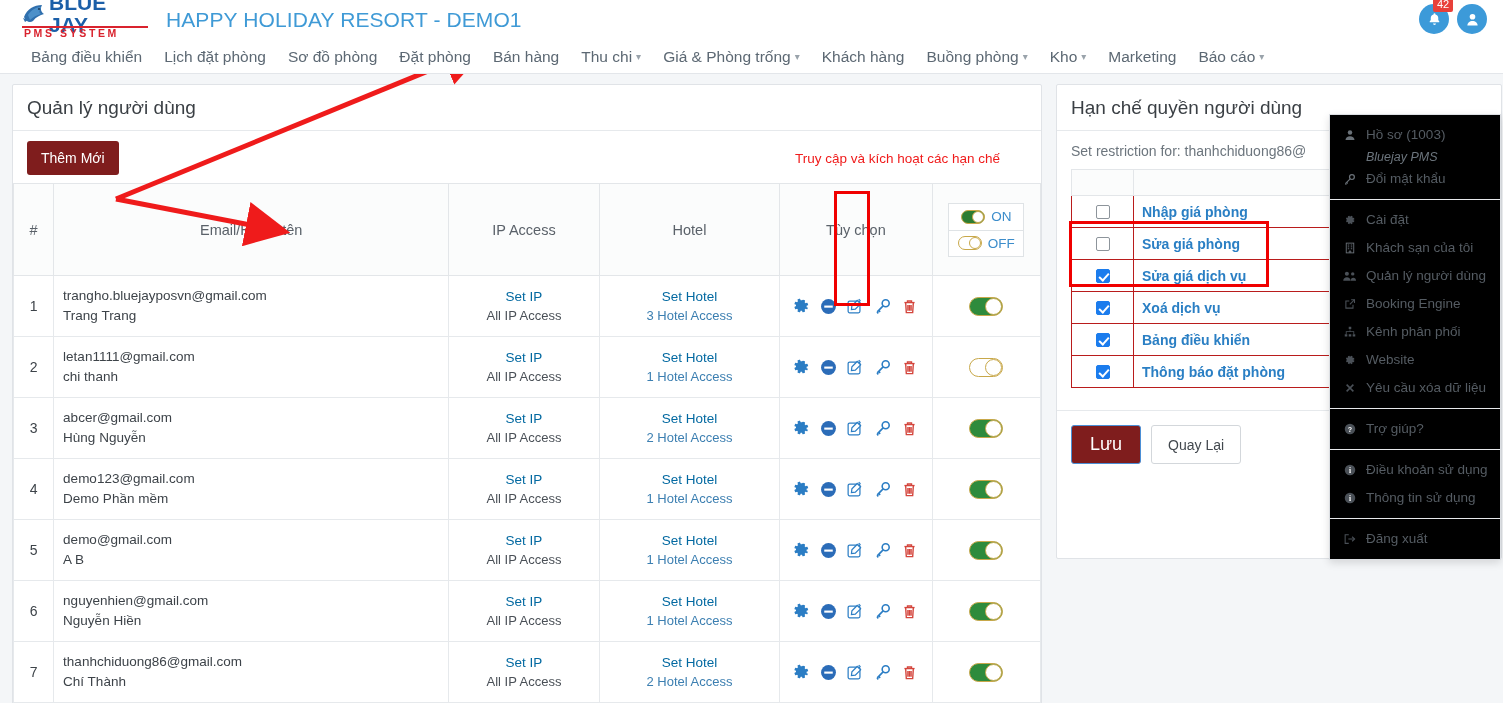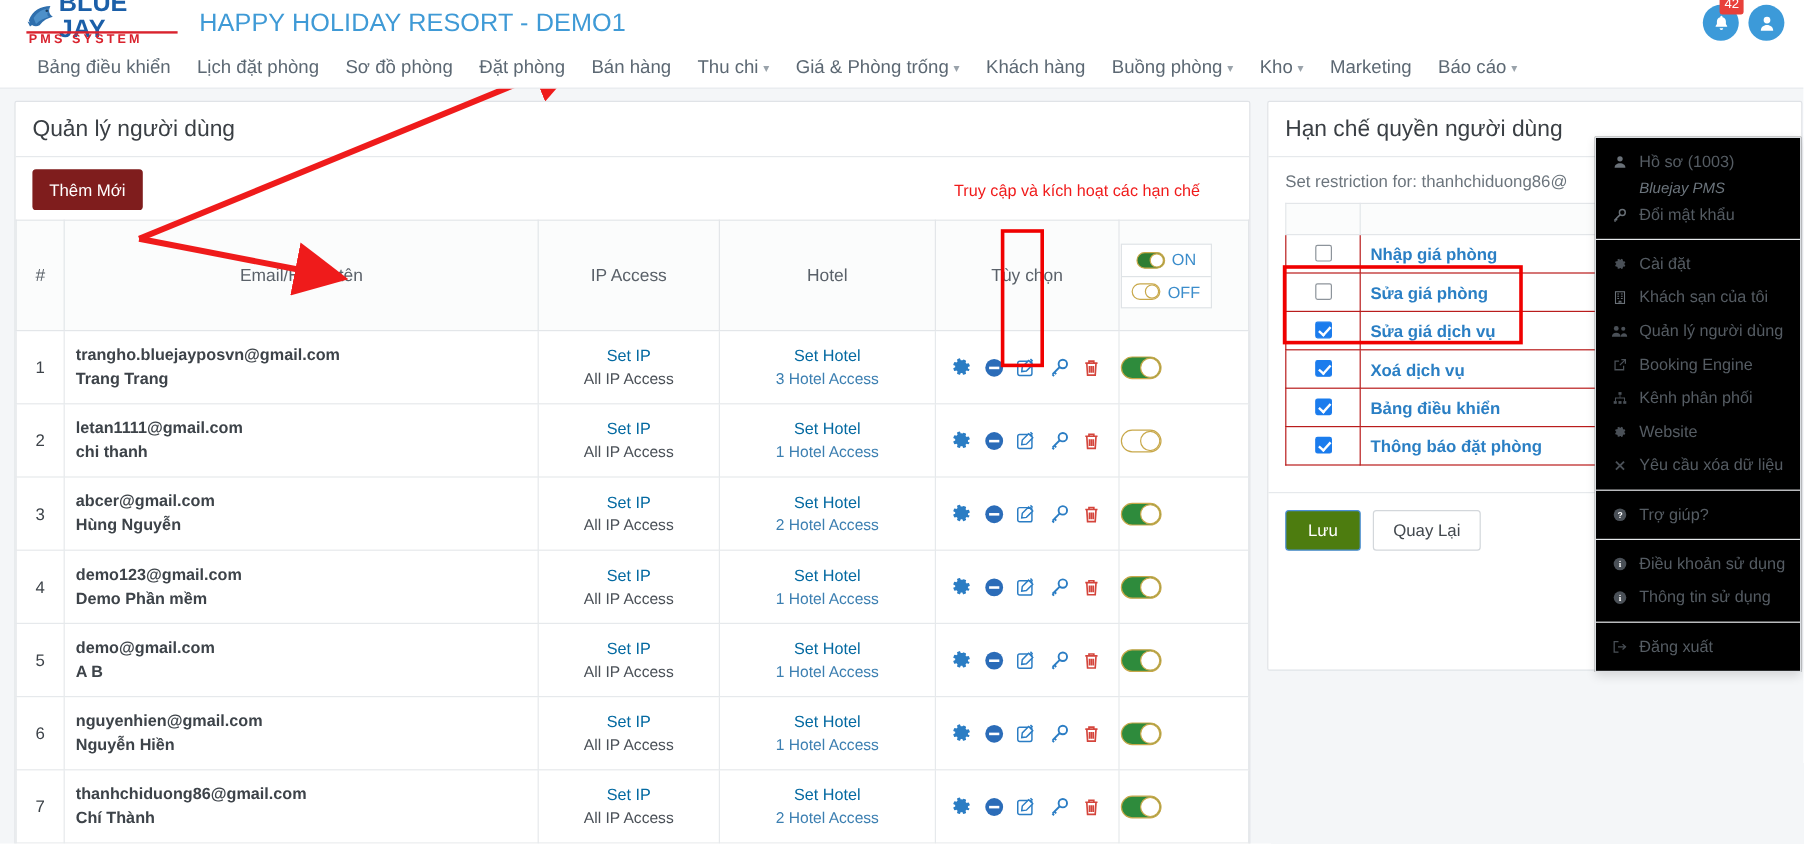--- a/index.html
+++ b/index.html
@@ -158,25 +158,25 @@
     vertical-align: middle;
   }
   .utable td {
     border: 1px solid #e6e9ec;
     font-size: 14px;
     color: #495057;
     height: 61px;
     vertical-align: middle;
   }
   .col-num { width: 40px; text-align: center; }
-  .col-email { width: 394px; font-weight: bold; }
+  .col-email { width: 394px; }
   .col-ip { width: 150px; text-align: center; }
   .col-hotel { width: 180px; text-align: center; }
   .col-opt { width: 152px; text-align: center; }
-  .col-tog { width: 108px; text-align: left; }
+  .col-tog { width: 108px; text-align: center; }
   .utable td.col-num { text-align: center; color: #3d4349; font-size: 14px; }
   .cell-email { padding-left: 8px; line-height: 20px; }
   .cell-email .em { color: #3d4349; font-size: 13.5px; }
   .cell-email .nm { color: #3d4349; font-size: 13.5px; }
   .set-link { color: #0369a1; font-size: 13.5px; display:block; line-height: 19px;}
   .sub-link { color: #3c7fb1; font-size: 13px; display:block; line-height: 19px;}
 
   .onoff-box {
     border: 1px solid #dfe3e6;
     display: inline-block;
@@ -240,21 +240,21 @@
     width: 4px; height: 8px;
     border: solid #fff; border-width: 0 2px 2px 0;
     transform: rotate(42deg);
   }
   .rp-foot {
     border-top: 1px solid #e6e9ec;
     margin-top: 22px;
     padding: 14px;
     display: flex; gap: 10px;
   }
-  .btn-save { background: #4d7c0f; color: #fff; border: 1px solid #4b8fd6; font-size: 14px; padding: 8px 18px; border-radius: 3px; font-family:"Liberation Sans", sans-serif; }
+  .btn-save { background: #7f1d1d; color: #fff; border: 1px solid #4b8fd6; font-size: 18px; padding: 8px 18px; border-radius: 3px; font-family:"Liberation Sans", sans-serif; }
   .btn-back { background: #fff; color: #42484e; border: 1px solid #d3d7db; font-size: 14px; padding: 8px 16px; border-radius: 3px; font-family:"Liberation Sans", sans-serif; }
 
   
   .dropdown {
     position: absolute;
     top: 40px; right: 2px;
     width: 172px;
     background: #000000;
     border: 1px solid #dcdfe3;
     box-shadow: 0 3px 8px rgba(0,0,0,.13);

